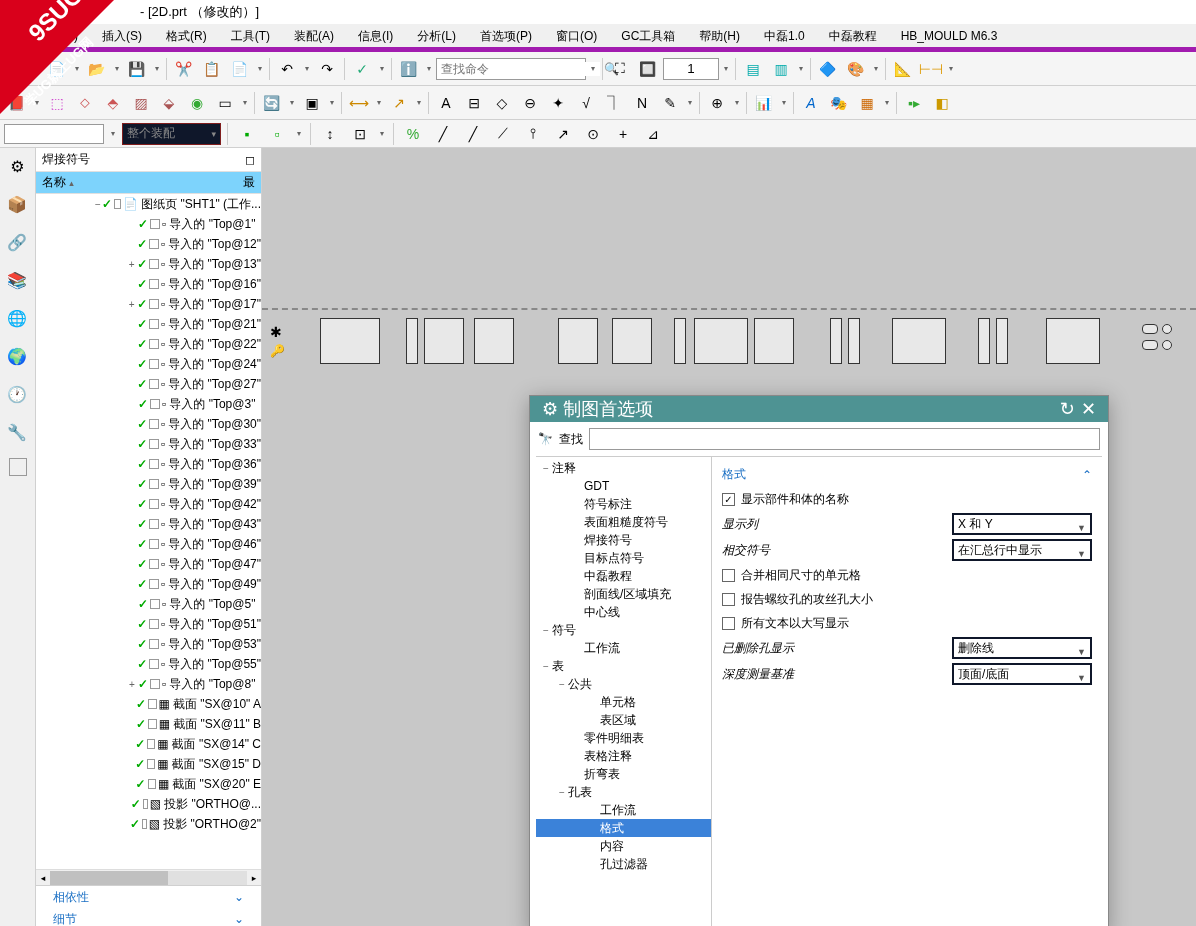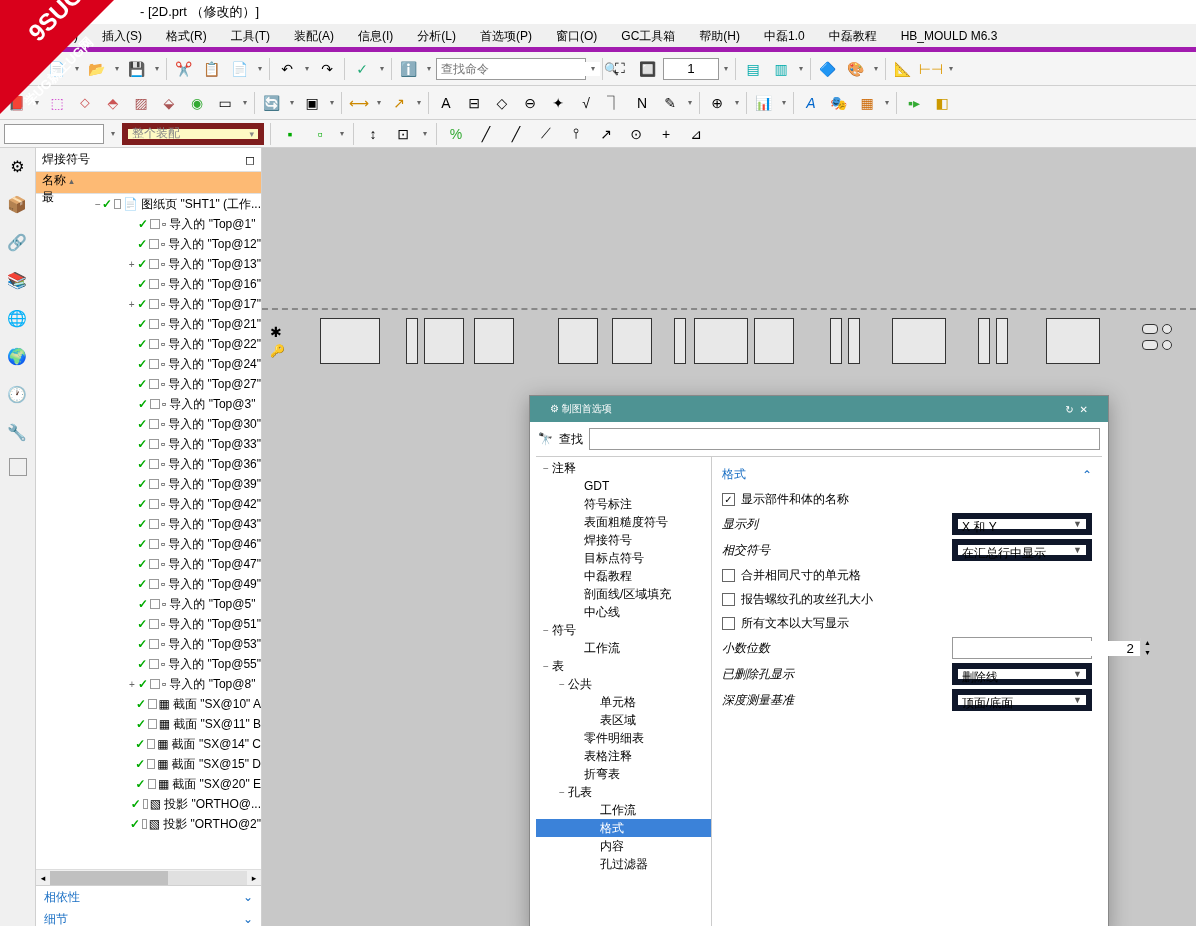--- a/index.html
+++ b/index.html
@@ -9,54 +9,54 @@
 .menubar span { padding: 0 8px; line-height: 24px; cursor: pointer; }
 .toolbar { height: 34px; background: #f5f5f5; border-bottom: 1px solid #d0d0d0; display: flex; align-items: center; padding: 0 4px; gap: 2px; }
 .toolbar2 { height: 34px; background: #f5f5f5; border-bottom: 1px solid #d0d0d0; display: flex; align-items: center; padding: 0 4px; gap: 2px; }
 .toolbar3 { height: 28px; background: #f5f5f5; border-bottom: 1px solid #d0d0d0; display: flex; align-items: center; padding: 0 4px; gap: 4px; }
 .tb-btn { width: 26px; height: 26px; display: flex; align-items: center; justify-content: center; border: 1px solid transparent; font-size: 14px; cursor: pointer; }
 .tb-sep { width: 1px; height: 22px; background: #ccc; margin: 0 2px; }
 .tb-dd { width: 10px; height: 26px; display: flex; align-items: center; justify-content: center; font-size: 8px; color: #666; }
 .search-cmd { display: flex; align-items: center; border: 1px solid #999; height: 22px; width: 150px; background: #fff; }
 .search-cmd input { border: none; outline: none; flex: 1; padding: 0 4px; font-size: 12px; }
 .num-input { width: 56px; height: 22px; border: 1px solid #999; background: #fff; text-align: center; }
-.asm-dd { width: 142px; height: 22px; border: 6px solid #7f1d1d; background: #fef9c3; padding: 0 4px; display: flex; align-items: center; justify-content: space-between; color: #888; }
+.asm-dd { width: 99px; height: 22px; border: 1px solid #7f1d1d; background: #0f172a; padding: 0 4px; display: flex; align-items: center; justify-content: space-between; color: #888; }
 .main { display: flex; height: calc(100% - 144px); }
 .left-icons { width: 36px; background: #f0f0f0; border-right: 1px solid #d0d0d0; display: flex; flex-direction: column; align-items: center; gap: 14px; padding-top: 6px; }
 .left-icons div { width: 24px; height: 24px; display: flex; align-items: center; justify-content: center; font-size: 16px; cursor: pointer; }
 .nav-panel { width: 226px; background: #fff; border-right: 1px solid #d0d0d0; display: flex; flex-direction: column; }
 .nav-header { height: 24px; padding: 0 6px; display: flex; align-items: center; justify-content: space-between; font-size: 12px; border-bottom: 1px solid #e0e0e0; }
-.nav-cols { height: 22px; display: flex; padding: 0 6px; font-size: 12px; border-bottom: 1px solid #e0e0e0; background: #fdba74; justify-content: space-between; flex-direction: column; }
+.nav-cols { height: 22px; display: flex; align-items: center; padding: 0 6px; font-size: 12px; border-bottom: 1px solid #e0e0e0; background: #7dd3fc; justify-content: space-between; }
 .nav-tree { flex: 1; overflow-y: auto; font-size: 12px; }
 .tree-row { height: 20px; display: flex; align-items: center; padding-left: var(--indent, 0); white-space: nowrap; cursor: pointer; }
 .exp { width: 12px; text-align: center; color: #666; font-size: 10px; }
 .chk { color: #0a0; font-weight: bold; margin-right: 2px; }
 .sq { display: inline-block; width: 10px; height: 10px; border: 1px solid #999; background: #fff; margin-right: 2px; }
 .ico { margin-right: 3px; }
 .nav-foot { border-top: 1px solid #d0d0d0; }
-.nav-foot-row { height: 22px; display: flex; align-items: center; justify-content: space-between; padding: 0 8px; color: #1a6fc4; cursor: pointer; }
+.nav-foot-row { height: 22px; display: flex; align-items: center; justify-content: space-between; padding: 0 17px; color: #1a6fc4; cursor: pointer; }
 .canvas { flex: 1; background: #c8c8c8; position: relative; }
 .drawing-strip { position: absolute; top: 162px; left: 0; right: 0; height: 70px; }
 .tech-view { position: absolute; border: 1px solid #333; background: #e8e8e8; }
 
 .dialog { position: absolute; left: 529px; top: 395px; width: 580px; background: #fff; border: 1px solid #888; box-shadow: 0 4px 20px rgba(0,0,0,0.3); }
-.dlg-title { height: 26px; background: #4e9393; color: #fff; display: flex; align-items: center; padding: 0 20px; justify-content: space-between; font-size: 10px; }
+.dlg-title { height: 26px; background: #4e9393; color: #fff; display: flex; align-items: center; padding: 0 12px; justify-content: space-between; font-size: 18px; }
 .dlg-title-icons { display: flex; gap: 6px; }
 .dlg-search { padding: 6px 8px; display: flex; align-items: center; gap: 6px; }
 .dlg-search input { flex: 1; height: 22px; border: 1px solid #999; padding: 0 4px; outline: none; }
 .dlg-body { display: flex; height: 477px; }
 .dlg-tree { width: 176px; border-right: 1px solid #ccc; border-top: 1px solid #ccc; overflow-y: auto; font-size: 12px; padding: 2px 0; margin-left: 6px; margin-bottom: 6px; }
 .dt-row { height: 18px; display: flex; align-items: center; padding-left: var(--pad); cursor: pointer; white-space: nowrap; }
 .dt-row.sel { background: #3b82d9; color: #fff; }
 .dt-exp { width: 12px; text-align: center; font-size: 10px; color: #666; }
 .dlg-right { flex: 1; border-top: 1px solid #ccc; padding: 6px 10px; margin-right: 6px; margin-bottom: 6px; }
 .sec-head { color: #1a6fc4; display: flex; justify-content: space-between; align-items: center; height: 24px; cursor: pointer; border-bottom: 1px dotted transparent; }
 .form-row { display: flex; align-items: center; height: 26px; gap: 8px; }
 .form-row label { flex: 1; font-style: italic; }
-.combo { width: 140px; height: 22px; border: 6px solid #0f172a; display: flex; align-items: flex-start; justify-content: space-between; padding: 0 4px; background: #fff; cursor: pointer; }
+.combo { width: 140px; height: 22px; border: 2px solid #0f172a; display: flex; align-items: flex-end; justify-content: space-between; padding: 0 4px; background: #fff; cursor: pointer; }
 .combo .arr { font-size: 9px; color: #555; }
 .spin { width: 140px; height: 22px; border: 1px solid #999; display: flex; align-items: center; padding: 0 0 0 4px; background: #fff; }
 .spin input { flex: 1; border: none; outline: none; text-align: right; padding-right: 6px; }
 .spin .sp-btns { display: flex; flex-direction: column; border-left: 1px solid #ccc; }
 .spin .sp-btns span { font-size: 7px; height: 10px; line-height: 10px; padding: 0 3px; cursor: pointer; }
 .cb-row { display: flex; align-items: center; height: 24px; gap: 6px; }
 .cb { width: 13px; height: 13px; border: 1px solid #666; display: inline-flex; align-items: center; justify-content: center; font-size: 10px; background: #fff; cursor: pointer; }
 .watermark { position: absolute; top: -3px; left: -3px; width: 150px; height: 150px; pointer-events: none; }
 .watermark .tri { width: 0; height: 0; border-top: 120px solid #d9001b; border-right: 120px solid transparent; position: absolute; }
 .watermark .txt1 { position: absolute; top: 6px; left: 6px; color: #fff; font-size: 24px; font-weight: bold; transform: rotate(-45deg); transform-origin: left top; left: -4px; top: 60px; width: 150px; text-align: center; }
@@ -640,30 +640,20 @@
       </div>
       <div class="cb-row">
         <span class="cb"></span>
         <span>报告螺纹孔的攻丝孔大小</span>
       </div>
       <div class="cb-row">
         <span class="cb"></span>
         <span>所有文本以大写显示</span>
       </div>
       <div class="form-row">
-        <label>小数位数</label>
-        <div class="spin">
-          <input value="2" style="">
-          <div class="sp-btns">
-              <span>▲</span>
-              <span>▼</span>
-            </div>
-        </div>
-      </div>
-      <div class="form-row">
         <label>已删除孔显示</label>
         <div class="combo">
             <span>删除线</span>
             <span class="arr">▼</span>
           </div>
       </div>
       <div class="form-row">
         <label>深度测量基准</label>
         <div class="combo">
             <span>顶面/底面</span>

